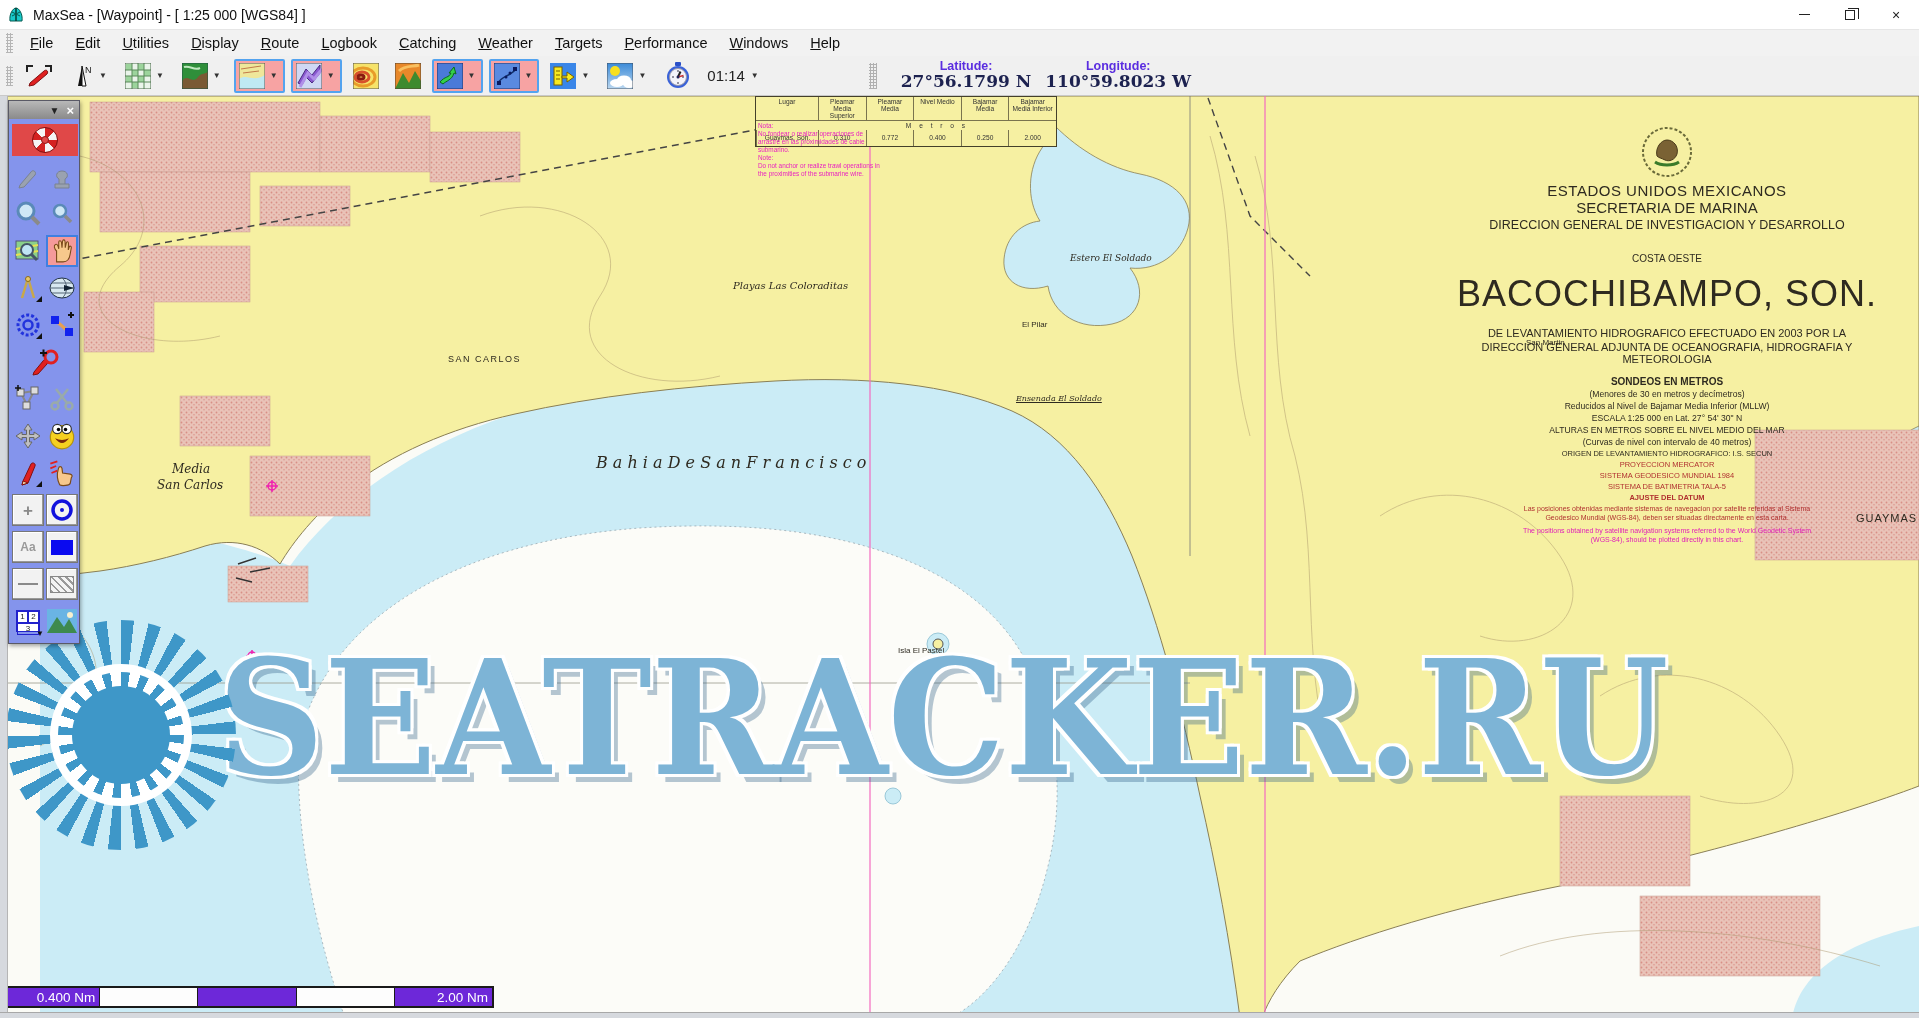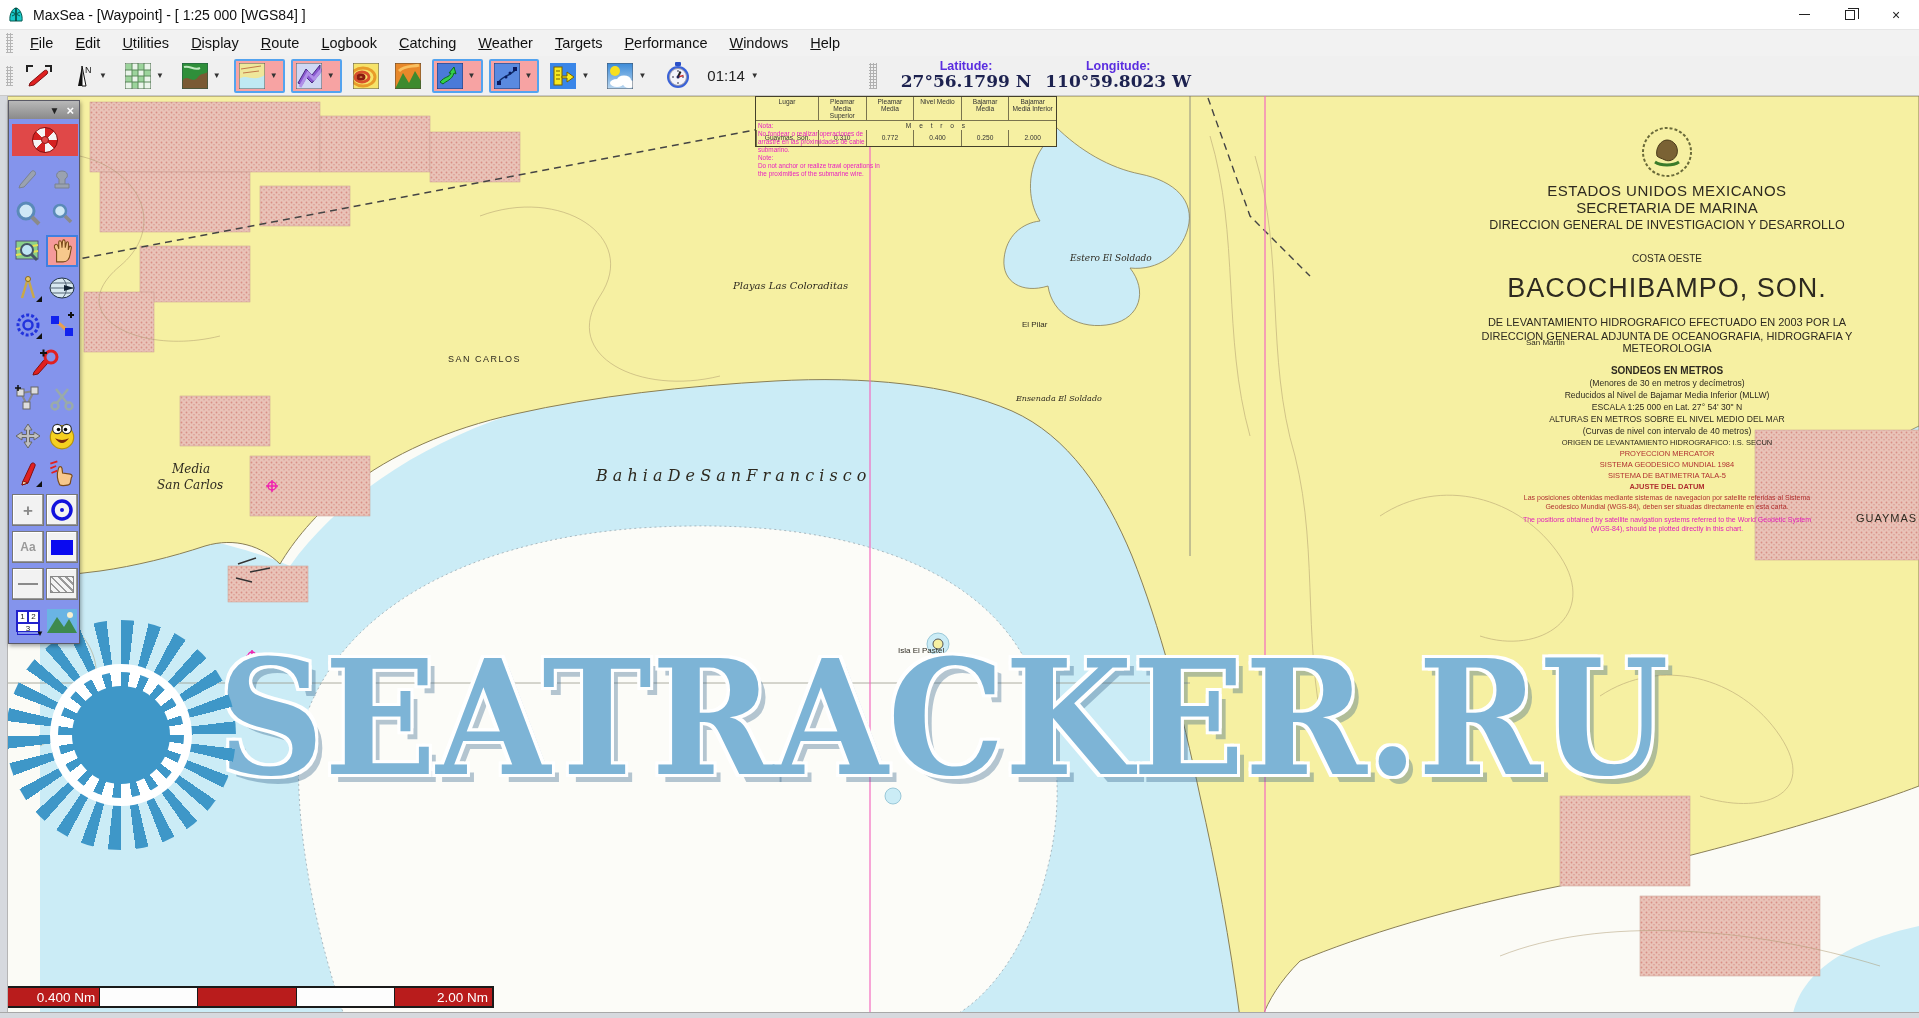--- a/index.html
+++ b/index.html
@@ -43,21 +43,21 @@
   .tt-vals .tt-c { padding:4px 2px 5px; border-left:1px solid #7a744e; }
 
   .mapnote { position:absolute; left:758px; top:26px; width:126px; font-size:6.4px; line-height:1.25; color:#e820c0; z-index:3; }
 
   .tblock { position:absolute; left:1452px; top:30px; width:430px; text-align:center; color:#2e2a20; z-index:3; }
   .tb-arms { display:flex; justify-content:center; margin-bottom:4px; }
   .tb-country { font-size:15px; letter-spacing:.5px; }
   .tb-agency { font-size:15px; }
   .tb-dir { font-size:12.5px; margin-top:2px; }
   .tb-region { font-size:10px; margin-top:21px; }
-  .tb-name { font-size:27px; margin-top:9px; letter-spacing:1px; }
+  .tb-name { font-size:36px; margin-top:9px; letter-spacing:1px; }
   .tb-s { font-size:11px; margin-top:2px; }
   .tb-s.first { margin-top:12px; }
   .tb-sound { font-size:10px; font-weight:bold; margin-top:11px; }
   .tb-small { font-size:8.6px; margin-top:2px; }
   .tb-gap { }
   .tb-red { color:#b03030; }
   .tb-mag { color:#e020b8; }
   .tb-par { display:inline-block; width:310px; font-size:7px; line-height:1.25; margin-top:3px; }
 
   .watermark { position:absolute; left:218px; top:536px; width:1350px; text-align:center; z-index:4;
@@ -69,21 +69,21 @@
     background:repeating-conic-gradient(#3e97c8 0deg 6.5deg, rgba(0,0,0,0) 6.5deg 13.85deg); }
   .sun .ring { position:absolute; inset:44px; border-radius:50%; background:#fff; }
   .sun .spikes { position:absolute; inset:52px; border-radius:50%;
     background:repeating-conic-gradient(#3e97c8 0deg 8deg, rgba(0,0,0,0) 8deg 18deg); }
   .sun .core { position:absolute; inset:66px; border-radius:50%; background:#3e97c8; }
 
   .scalebar { position:absolute; left:0px; top:890px; width:494px; height:22px; display:flex; border:2px solid #1a1a1a; z-index:5; }
   .sb-seg { flex:1; border-left:1px solid #1a1a1a; display:flex; align-items:center; justify-content:flex-end; padding-right:4px;
     color:#fff; font-size:13.5px; }
   .sb-seg:first-child { border-left:none; }
-  .sb-dark { background:#b91c1c; }
+  .sb-dark { background:#6d28d9; }
   .sb-light { background:#fdfdfd; }
 
   .win-left { position:fixed; left:0; top:96px; width:8px; height:916px; background:#d6d9de; border-right:1px solid #b5b5b5; z-index:2; }
   .win-bottom { position:fixed; left:0; top:1012px; width:1919px; height:6px; background:#d6d9de; border-top:1px solid #a8a8a8; z-index:6; }
 
   
   .palette { position:fixed; left:8px; top:100px; width:72px; z-index:30; border:1px solid #5a5a66; box-shadow:1px 2px 4px rgba(0,0,0,.35); }
   .pal-head { height:18px; background:linear-gradient(#b8b8b8,#8a8a8a); display:flex; align-items:center; justify-content:flex-end; gap:7px; padding:0 5px; }
   .pal-head .pc { font-size:10px; color:#222; }
   .pal-head .px { font-size:13px; color:#fff; font-weight:bold; line-height:1; }
@@ -413,25 +413,25 @@
     <div>Nota:</div>
     <div>No fondear o realizar operaciones de arrastre en las proximidades de cable submarino.</div>
     <div>Note:</div>
     <div>Do not anchor or realize trawl operations in the proximities of the submarine wire.</div>
   </div>
 
   <span class="maplabel it" style="left:733px; top:184px; font-size:10px;">Playas Las Coloraditas</span>
   <span class="maplabel" style="left:448px; top:258px; font-size:9px; letter-spacing:1.5px;">SAN CARLOS</span>
   <span class="maplabel it" style="left:172px; top:366px; font-size:12px;">Media</span>
   <span class="maplabel it" style="left:157px; top:382px; font-size:12px;">San Carlos</span>
-  <span class="maplabel it" style="left:596px; top:370px; font-size:16px;">B a h i a   D e   S a n   F r a n c i s c o</span>
+  <span class="maplabel it" style="left:596px; top:357px; font-size:16px;">B a h i a   D e   S a n   F r a n c i s c o</span>
   <span class="maplabel it" style="left:1070px; top:157px; font-size:9px;">Estero El Soldado</span>
   <span class="maplabel" style="left:1022px; top:224px; font-size:8px;">El Pilar</span>
   <span class="maplabel" style="left:1526px; top:242px; font-size:8px;">San Martin</span>
-  <span class="maplabel it" style="left:1016px; top:298px; font-size:8px;">Ensenada El Soldado</span>
+  <span class="maplabel it" style="left:1016px; top:298px; font-size:8px;text-decoration:underline;">Ensenada El Soldado</span>
   <span class="maplabel" style="left:898px; top:550px; font-size:8px;">Isla El Pastel</span>
   <span class="maplabel" style="left:1856px; top:416px; font-size:11px; letter-spacing:1px;">GUAYMAS</span>
 
   <div class="tblock">
     <div class="tb-arms">
       <svg width="52" height="52" viewBox="0 0 52 52">
           <circle cx="26" cy="26" r="24" fill="none" stroke="#6a6a3a" stroke-width="2" stroke-dasharray="3 2"></circle>
           <path d="M16,30 C14,22 20,14 26,14 C32,14 38,20 36,28 C34,34 28,36 24,34 C20,32 18,32 16,30 Z" fill="#7a6234" stroke="#4a3a1a"></path>
           <path d="M14,36 C20,40 32,40 38,36" stroke="#3a7a2a" stroke-width="3" fill="none"></path>
         </svg>

